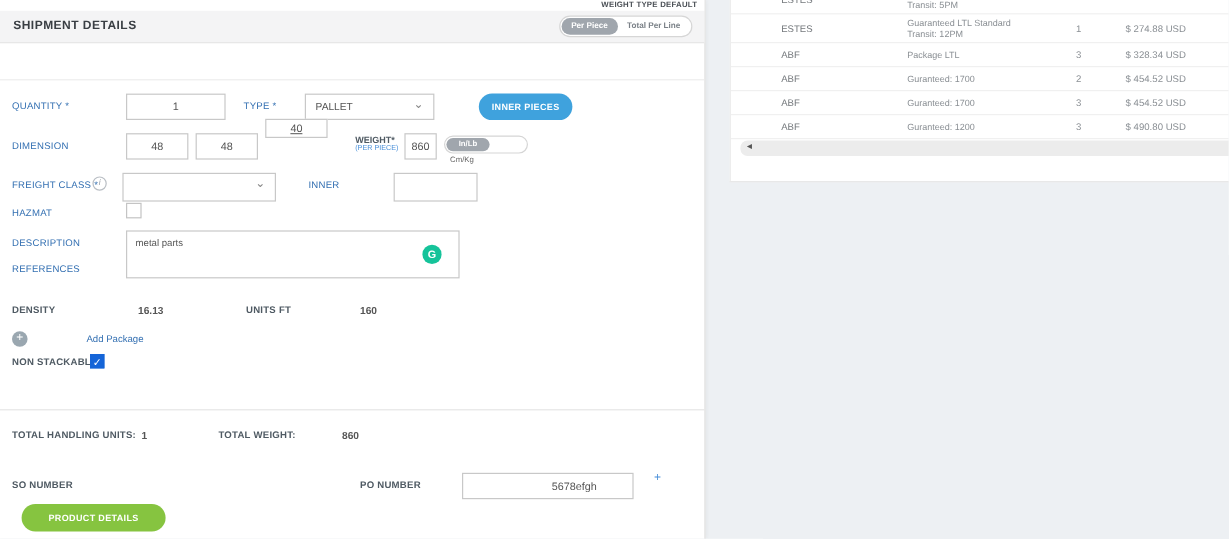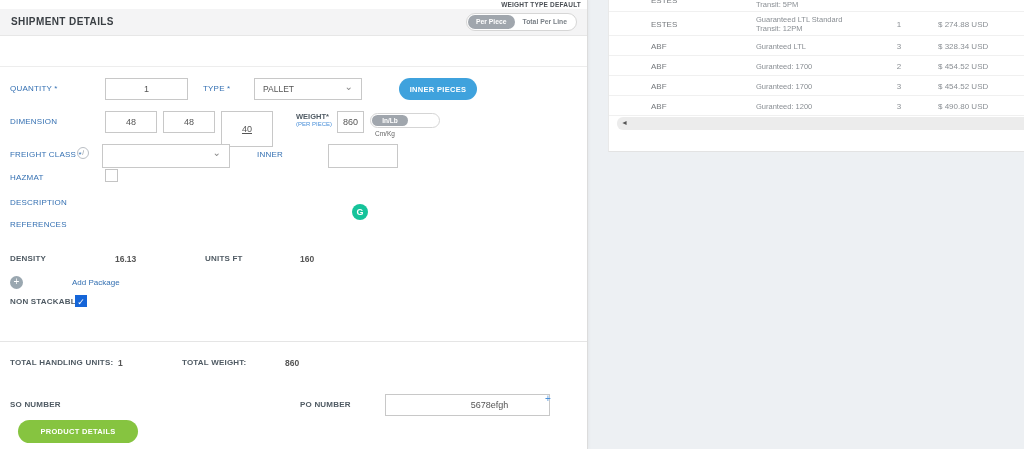--- a/index.html
+++ b/index.html
@@ -109,21 +109,21 @@
   <span class="lbl" style="left:203px; top:84px;">TYPE *</span>
   <div class="sel" style="left:254px; top:78px; width:108px; height:22px;">
     <span>PALLET</span>
     <span class="chev">⌄</span>
   </div>
   <button class="btn-blue" style="left:399px; top:78px; width:78px; height:22px;">INNER PIECES</button>
 
   <span class="lbl" style="left:10px; top:117px;">DIMENSION</span>
   <input class="inp" style="left: 105px; top: 111px; width: 52px; height: 22px;" value="48">
   <input class="inp" style="left: 163px; top: 111px; width: 52px; height: 22px;" value="48">
-  <input class="inp" style="left: 221px; top: 111px; width: 52px; height: 36px; text-decoration: underline;" value="40">
+  <input class="inp" style="left: 221px; top: 99px; width: 52px; height: 16px; text-decoration: underline;" value="40">
   <span class="wlbl1">WEIGHT*</span>
   <span class="wlbl2">(PER PIECE)</span>
   <input class="inp" style="left: 337px; top: 111px; width: 27px; height: 22px;" value="860">
   <div class="unit-toggle">
     <div class="unit-knob">In/Lb</div>
   </div>
   <span class="unit-alt">Cm/Kg</span>
 
   <span class="lbl" style="left:10px; top:150px;">FREIGHT CLASS *</span>
   <span class="info-icon">i</span>
@@ -131,20 +131,21 @@
     <span></span>
     <span class="chev">⌄</span>
   </div>
   <span class="lbl" style="left:257px; top:150px;">INNER</span>
   <input class="inp" style="left: 328px; top: 144px; width: 70px; height: 24px;">
 
   <span class="lbl" style="left:10px; top:173px;">HAZMAT</span>
   <div class="checkbox" style="left:105px; top:169px;"></div>
 
   <span class="lbl" style="left:10px; top:198px;">DESCRIPTION</span>
+  <textarea class="desc" style="">metal parts</textarea>
   <div class="grammarly">G</div>
   <span class="lbl" style="left:10px; top:220px;">REFERENCES</span>
 
   <span class="lbl-dark" style="left:10px; top:254px;">DENSITY</span>
   <span class="val" style="left:115px; top:254px; font-weight:bold;">16.13</span>
   <span class="lbl-dark" style="left:205px; top:254px;">UNITS FT</span>
   <span class="val" style="left:300px; top:254px; font-weight:bold;">160</span>
 
   <div class="addpkg">
     <span class="plus-circle">+</span>
@@ -156,42 +157,42 @@
 
   <div class="divider2"></div>
 
   <span class="lbl-dark" style="left:10px; top:358px;">TOTAL HANDLING UNITS:</span>
   <span class="val" style="left:118px; top:358px; font-weight:bold;">1</span>
   <span class="lbl-dark" style="left:182px; top:358px;">TOTAL WEIGHT:</span>
   <span class="val" style="left:285px; top:358px; font-weight:bold;">860</span>
 
   <span class="lbl-dark" style="left:10px; top:400px;">SO NUMBER</span>
   <span class="lbl-dark" style="left:300px; top:400px;">PO NUMBER</span>
-  <input class="inp" style="left: 385px; top: 394px; width: 165px; height: 22px; padding-left: 44px;" value="5678efgh">
+  <input class="inp" style="left: 385px; top: 394px; width: 143px; height: 22px; padding-left: 44px;" value="5678efgh">
   <span class="plus-link">+</span>
 
   <button class="btn-green" style="left:18px; top:420px; width:120px; height:23px;">PRODUCT DETAILS</button>
 </section>
 
 <section class="rates">
   <div class="rate-row two clip">
     <span class="c-carrier">ESTES</span>
     <span class="c-service"><span></span><br><span>Transit: 5PM</span></span>
     <span class="c-qty"></span>
     <span class="c-price"></span>
   </div>
   <div class="rate-row two">
     <span class="c-carrier">ESTES</span>
     <span class="c-service"><span>Guaranteed LTL Standard</span><br><span>Transit: 12PM</span></span>
     <span class="c-qty">1</span>
     <span class="c-price">$ 274.88 USD</span>
   </div>
   <div class="rate-row one">
     <span class="c-carrier">ABF</span>
-    <span class="c-service">Guranteed LTL</span>
+    <span class="c-service">Package LTL</span>
     <span class="c-qty">3</span>
     <span class="c-price">$ 328.34 USD</span>
   </div>
   <div class="rate-row one">
     <span class="c-carrier">ABF</span>
     <span class="c-service">Guranteed: 1700</span>
     <span class="c-qty">2</span>
     <span class="c-price">$ 454.52 USD</span>
   </div>
   <div class="rate-row one">

